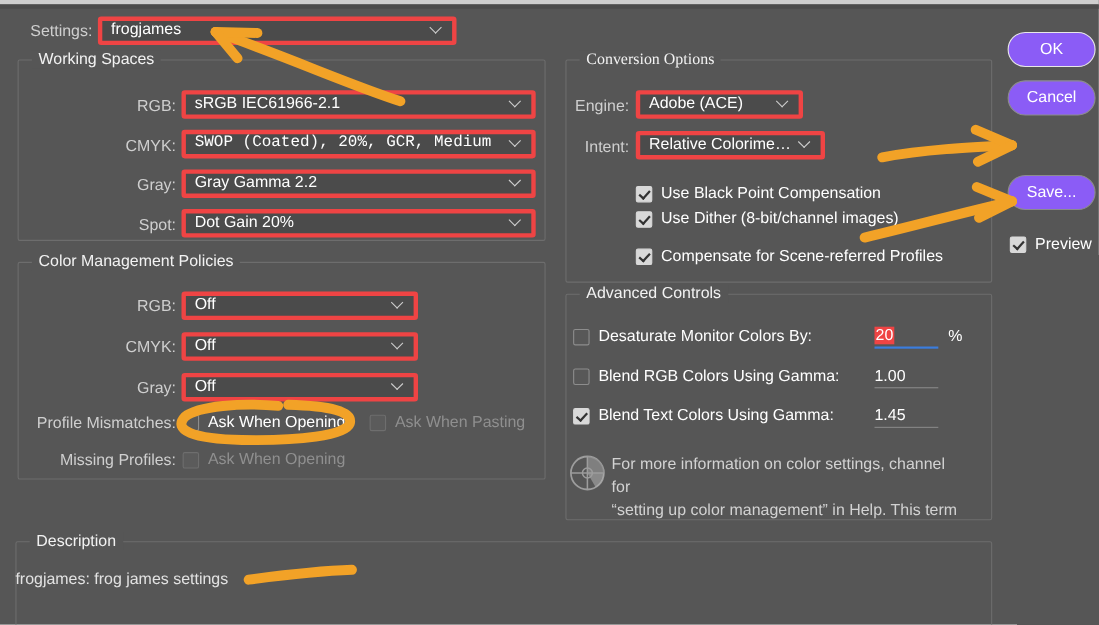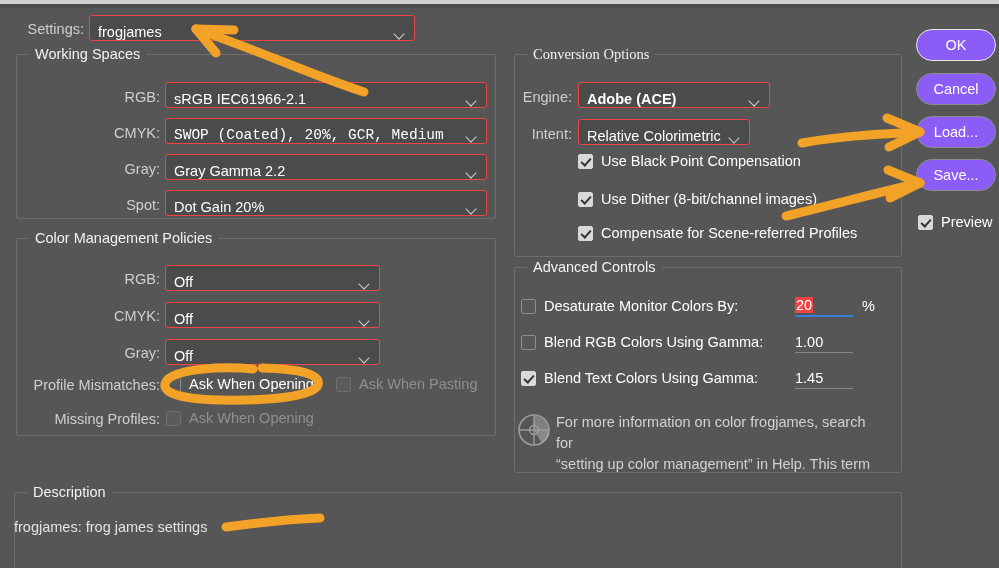--- a/index.html
+++ b/index.html
@@ -57,25 +57,25 @@
     color: #cfcfcf;
     white-space: nowrap;
     text-align: right;
   }
 
   
   .select {
     position: absolute;
     box-sizing: border-box;
     background: #4b4b4b;
-    border: 1px solid #ef4444;
+    border: 4px solid #ef4444;
     border-radius: 3px;
     height: 26px;
     display: flex;
-    align-items: flex-end;
+    align-items: flex-start;
     padding: 0 8px;
     font-size: 14.5px;
     color: #ffffff;
     white-space: nowrap;
     overflow: hidden;
   }
   .select .val { flex: 1 1 auto; overflow: hidden; text-overflow: ellipsis; }
   .chev {
     flex: 0 0 auto;
     width: 12px;
@@ -279,32 +279,32 @@
   <div class="lbl" style="left:15px; top:411px; width:145px;">Missing Profiles:</div>
   <div class="cb-row" style="left:166px; top:410px;">
     <span class="cbox off dim"></span>
     <span class="cb-label dim">Ask When Opening</span>
   </div>
 
   <div class="group" style="left:514px; top:54px; width:388px; height:203px;font-family:Liberation Serif, serif;">
     <div class="group-title">Conversion Options</div>
   </div>
   <div class="lbl" style="left:512px; top:89px; width:60px;">Engine:</div>
-  <div class="select" style="left:578px; top:82px; width:192px;font-weight:bold;">
+  <div class="select" style="left:578px; top:82px; width:152px;">
     <span class="val">Adobe (ACE)</span>
     <span class="chev"></span>
   </div>
 
   <div class="lbl" style="left:512px; top:126px; width:60px;">Intent:</div>
   <div class="select" style="left:578px; top:119px; width:172px;">
     <span class="val">Relative Colorimetric</span>
     <span class="chev"></span>
   </div>
 
-  <div class="cb-row" style="left:578px; top:153px;justify-content:flex-end;">
+  <div class="cb-row" style="left:578px; top:168px;justify-content:flex-end;">
     <span class="cbox on"></span>
     <span class="cb-label">Use Black Point Compensation</span>
   </div>
   <div class="cb-row" style="left:578px; top:191px;">
     <span class="cbox on"></span>
     <span class="cb-label">Use Dither (8-bit/channel images)</span>
   </div>
   <div class="cb-row" style="left:578px; top:225px;">
     <span class="cbox on"></span>
     <span class="cb-label">Compensate for Scene-referred Profiles</span>
@@ -343,32 +343,31 @@
     <svg width="36" height="36" viewBox="0 0 36 36">
       <circle cx="18" cy="18" r="15" fill="none" stroke="#9d9d9d" stroke-width="1.6"></circle>
       <path d="M18 18 L18 3 A15 15 0 0 1 33 18 Z" fill="#8e8e8e" opacity="0.75"></path>
       <path d="M18 18 L33 18 A15 15 0 0 1 25.5 31 Z" fill="#b4b4b4" opacity="0.55"></path>
       <line x1="3" y1="18" x2="33" y2="18" stroke="#9d9d9d" stroke-width="1.4"></line>
       <line x1="18" y1="3" x2="18" y2="33" stroke="#9d9d9d" stroke-width="1.4"></line>
       <circle cx="18" cy="18" r="4.5" fill="none" stroke="#9d9d9d" stroke-width="1.4"></circle>
     </svg>
   </div>
   <div class="helptext" style="left:556px; top:412px;">
-    <div>For more information on color frogjames, search for</div>
+    <div>For more information on color settings, channel for</div>
     <div>“setting up color management” in Help. This term</div>
   </div>
 
   <div class="group" style="left:14px; top:492px; width:888px; height:84px;">
     <div class="group-title">Description</div>
   </div>
   <div class="descline" style="left:14px; top:519px;">frogjames:  frog james settings</div>
 
   <div class="btn primary" style="left:916px; top:29px;">OK</div>
   <div class="btn" style="left:916px; top:73px;">Cancel</div>
-  <div class="btn" style="left:916px; top:116px;">Load...</div>
   <div class="btn" style="left:916px; top:159px;">Save...</div>
   <div class="cb-row" style="left:918px; top:214px;">
     <span class="cbox on"></span>
     <span class="cb-label">Preview</span>
   </div>
 
   <svg class="anno" viewBox="0 0 999 568" xmlns="http://www.w3.org/2000/svg">
     <g stroke="#F2A227" fill="none" stroke-width="9" stroke-linecap="round" stroke-linejoin="round">
 
       <path d="M364,92 C320,78 262,52 196,29"></path>

